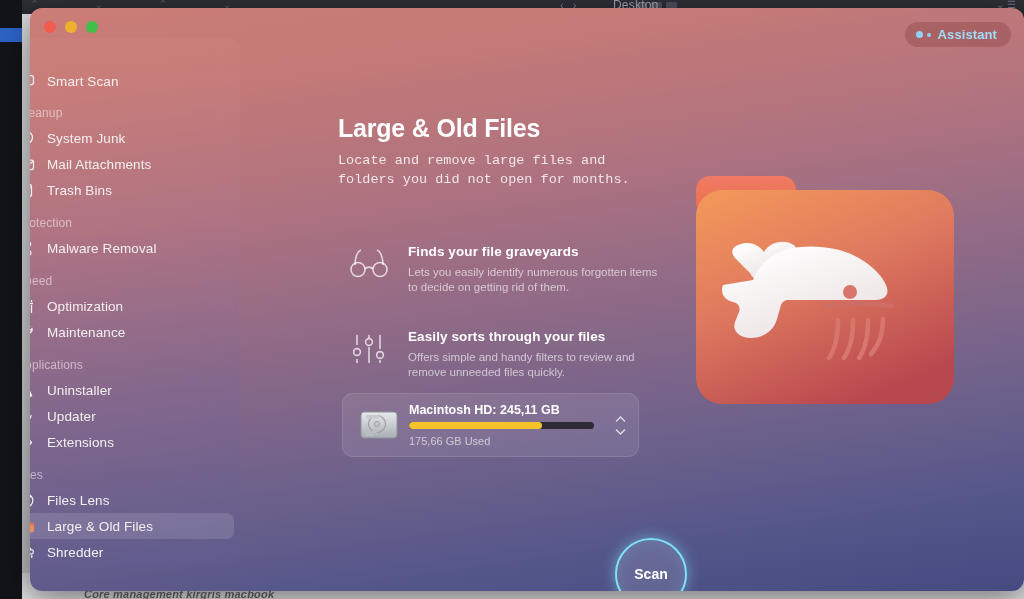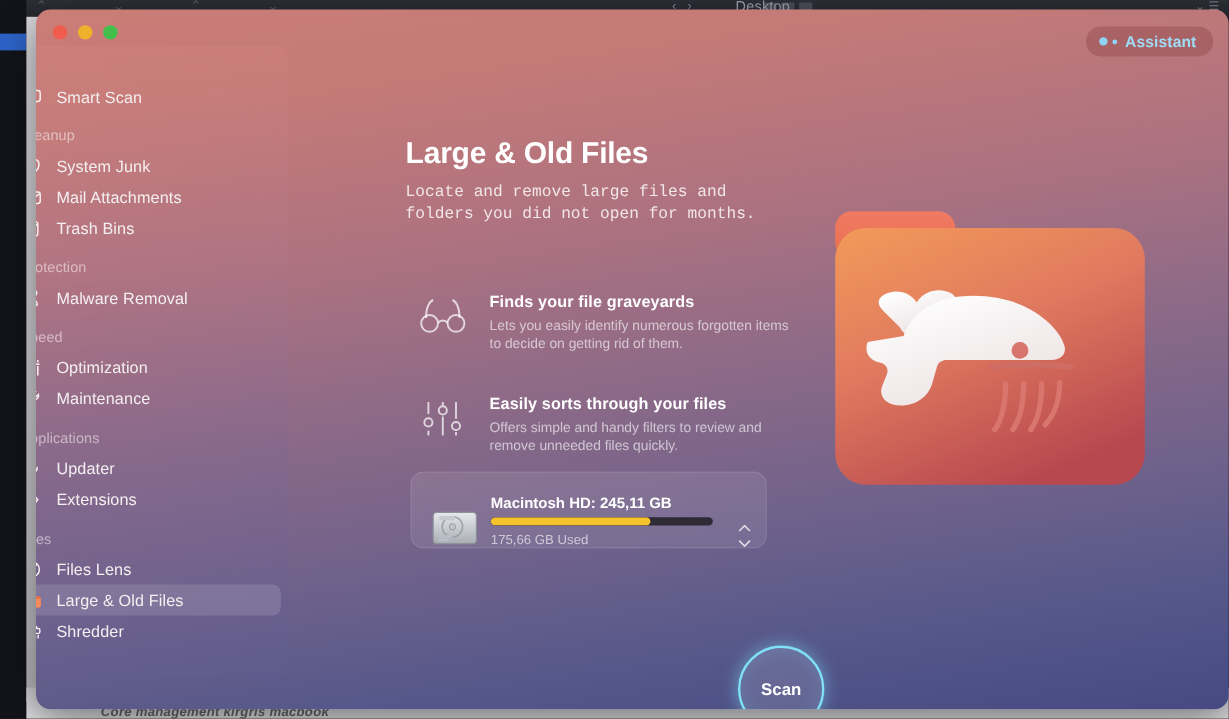--- a/index.html
+++ b/index.html
@@ -153,21 +153,21 @@
     font-size:11.5px; line-height:15px; color:rgba(255,255,255,.62);
     max-width:262px;
   }
 
   
   .drive-card {
     position:absolute; left:102px; top:385px; width:297px; height:64px;
     border-radius:11px;
     background:rgba(255,255,255,.085);
     border:1px solid rgba(255,255,255,.10);
-    display:flex; align-items:flex-end; padding:0 10px 0 14px; cursor:pointer;
+    display:flex; align-items:center; padding:0 10px 0 14px; cursor:pointer;
   }
   .drive-icon { width:44px; flex:0 0 44px; display:flex; align-items:center; justify-content:center; }
   .drive-body { flex:1; padding-left:8px; padding-right:6px; }
   .drive-name { font-size:12.5px; font-weight:700; color:#ffffff; margin-bottom:5px; }
   .bar-track { width:185px; height:7px; border-radius:4px; background:#2e2a36; overflow:hidden; }
   .bar-fill { height:100%; border-radius:4px; background:#f6c32b; }
   .drive-used { font-size:11px; color:rgba(255,255,255,.62); margin-top:6px; }
   .stepper { width:16px; display:flex; flex-direction:column; align-items:center; gap:5px; cursor:pointer; }
 
   
@@ -426,20 +426,32 @@
           <svg width="17" height="17" viewBox="0 0 17 17" fill="none" stroke="#f6eff0" stroke-width="1.25">
             <path d="M11.5 2.5 C9.5 2 7.5 3.5 7.5 5.6 C7.5 6.4 7.8 7.1 8.2 7.6 L3 13.5 L4.8 15 L9.7 8.6 C10.2 8.8 10.8 8.9 11.4 8.8 C13.4 8.5 14.6 6.5 14 4.7 L12.3 6.4 L10.4 5.7 L10 3.7 Z"></path>
           </svg>
         </span>
         <span class="side-label">Maintenance</span>
       </div>
 
       <div class="side-group">Applications</div>
       <div class="side-row">
         <span class="ic">
+          <svg width="17" height="17" viewBox="0 0 17 17" fill="none" stroke="#f6eff0" stroke-width="1.2">
+            <path d="M8.5 2 L13.5 13.5 L3.5 13.5 Z"></path>
+            <path d="M5.5 9.5 L11.5 9.5"></path>
+            <circle cx="8.5" cy="6.5" r="1.1"></circle>
+            <circle cx="5" cy="13.5" r="1.1"></circle>
+              <circle cx="12" cy="13.5" r="1.1"></circle>
+          </svg>
+        </span>
+        <span class="side-label">Uninstaller</span>
+      </div>
+      <div class="side-row">
+        <span class="ic">
           <svg width="17" height="17" viewBox="0 0 17 17" fill="none" stroke="#f6eff0" stroke-width="1.25">
             <path d="M13 7 A5 5 0 1 1 10.5 3.2"></path>
             <path d="M7.5 1.5 L11 3.3 L8.6 5.6"></path>
           </svg>
         </span>
         <span class="side-label">Updater</span>
       </div>
       <div class="side-row">
         <span class="ic">
           <svg width="17" height="17" viewBox="0 0 17 17" fill="none" stroke="#f6eff0" stroke-width="1.25">

